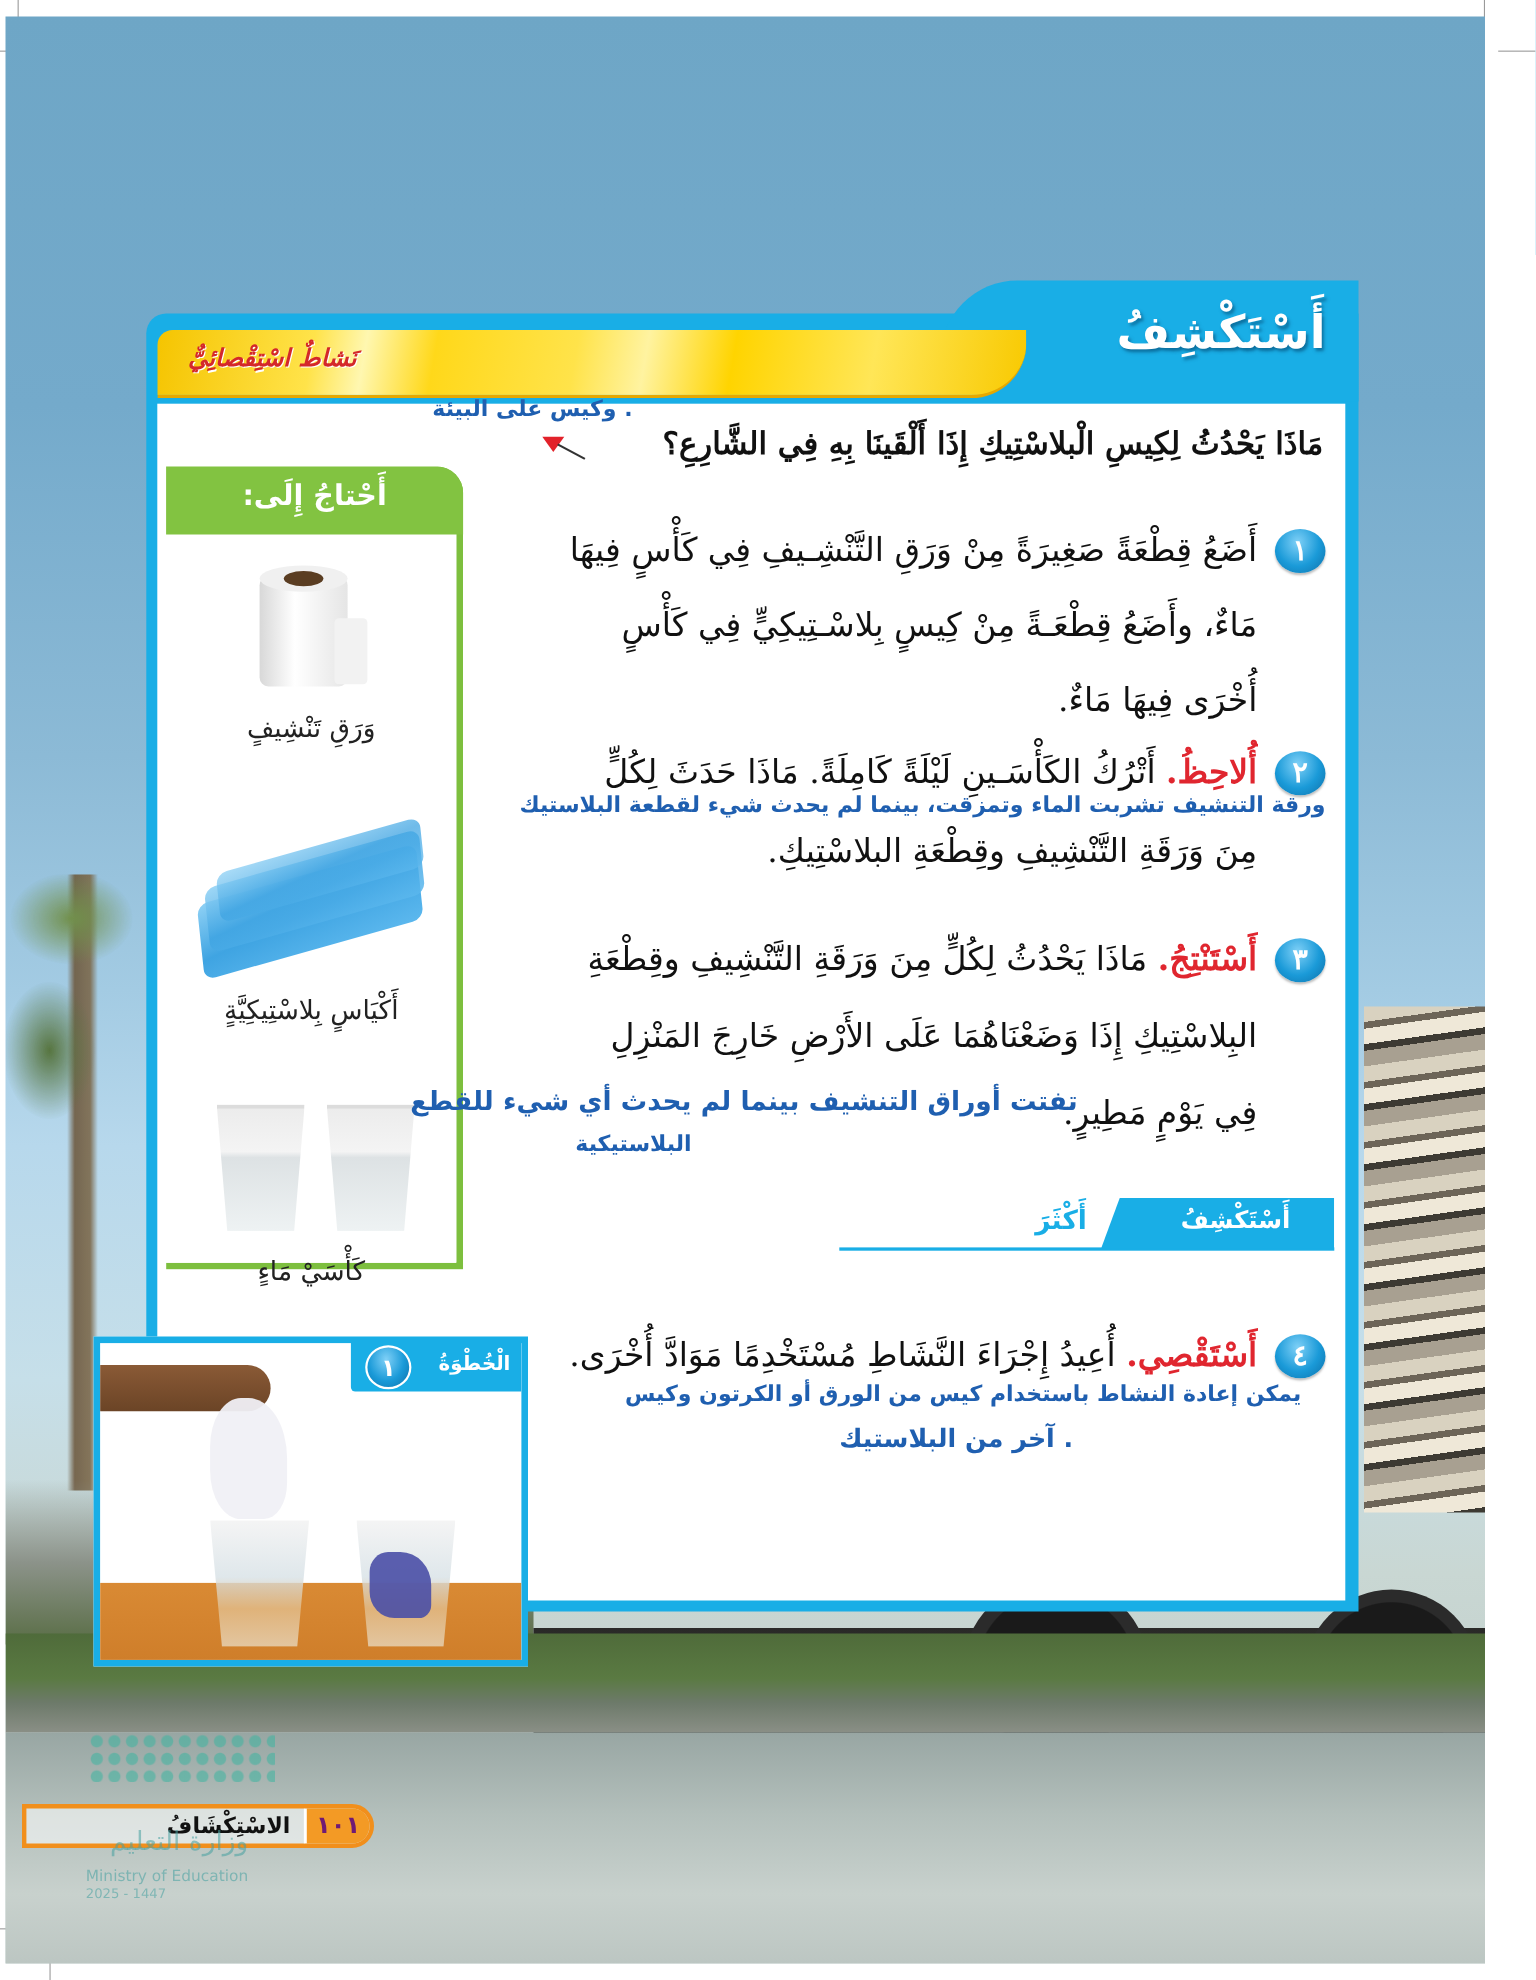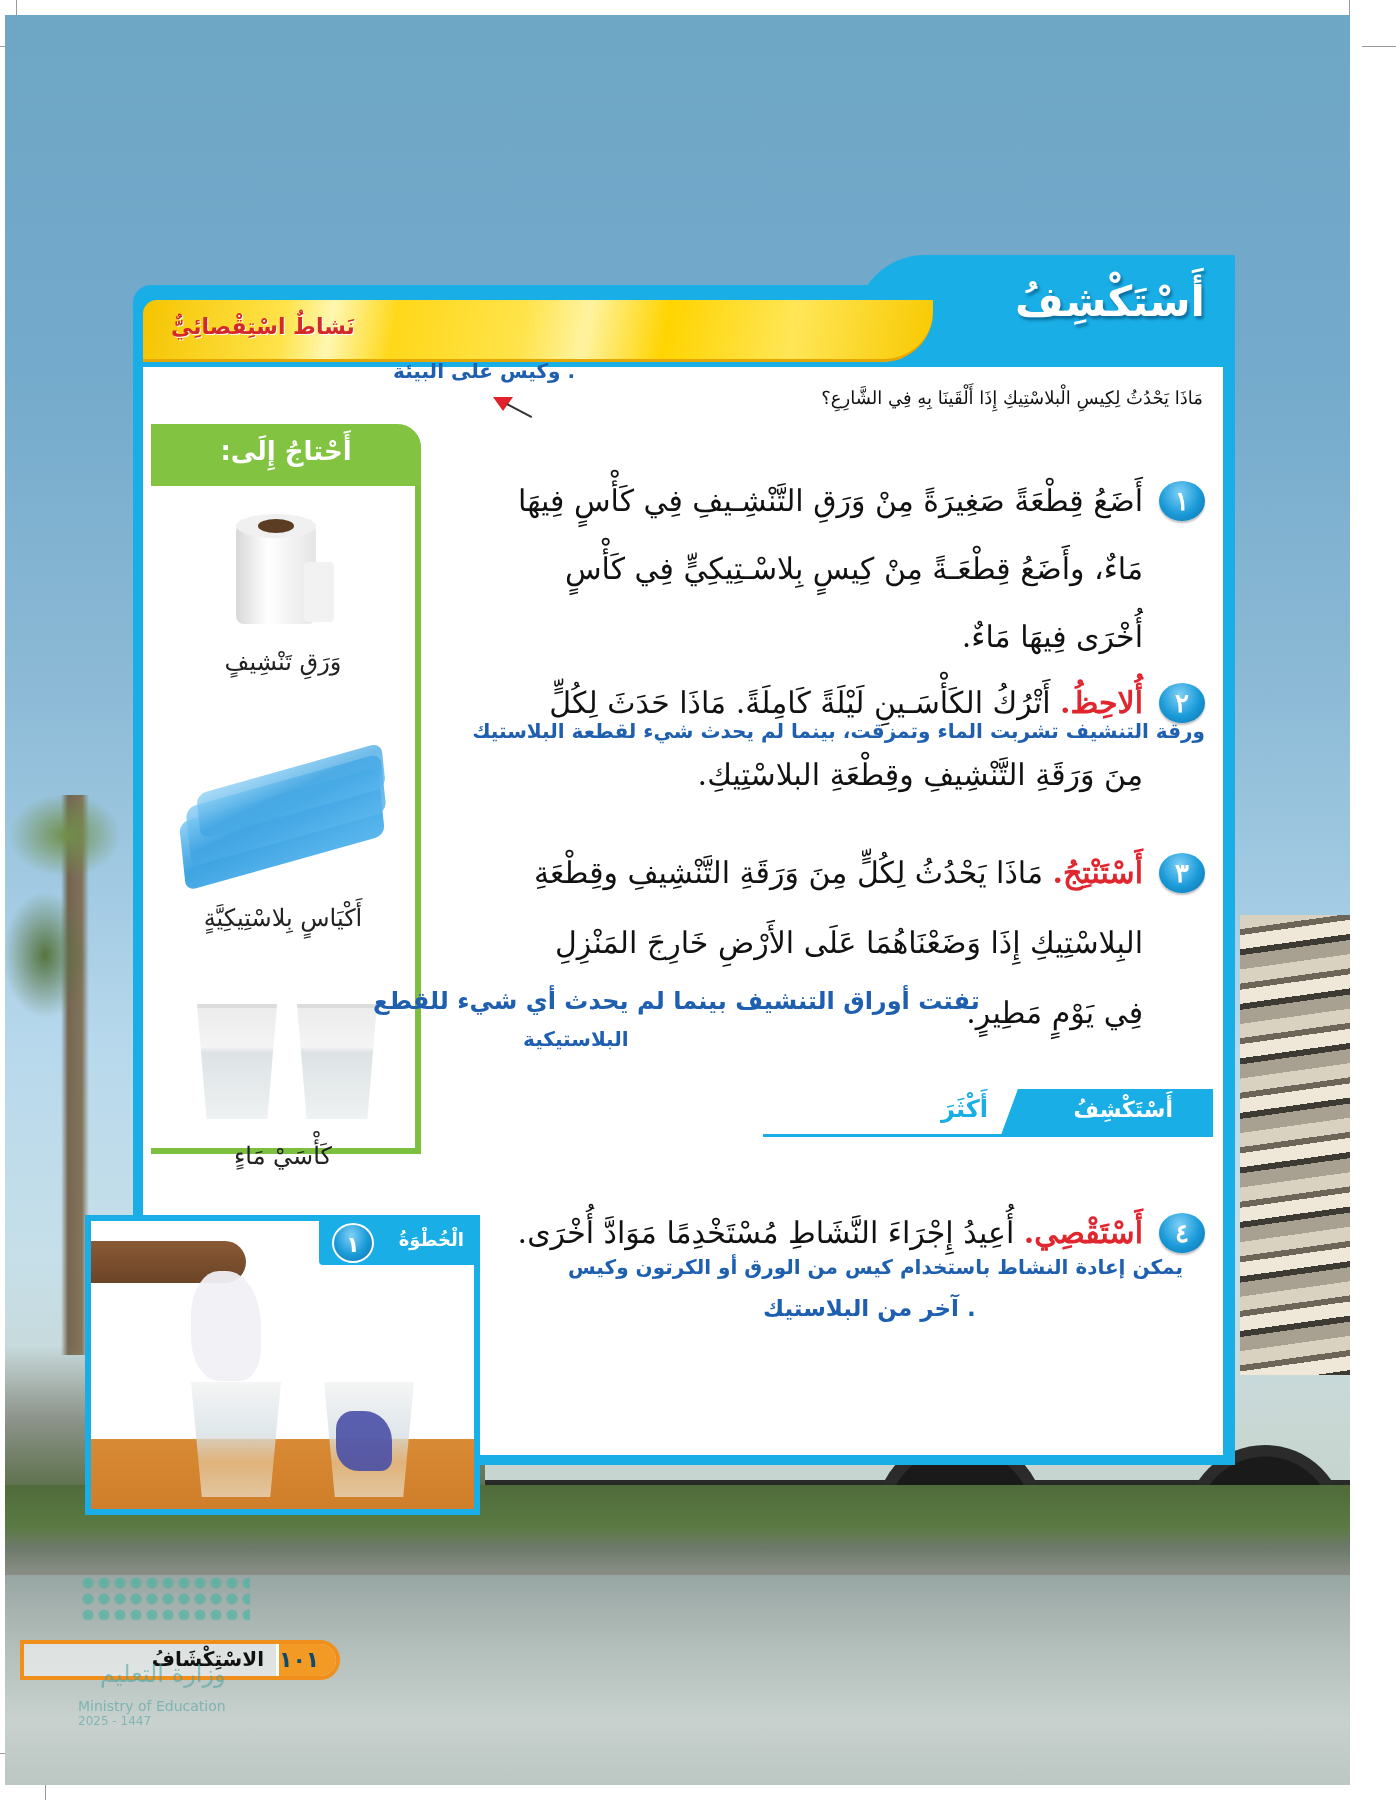--- a/index.html
+++ b/index.html
@@ -73,21 +73,21 @@
     direction: rtl;
   }
   .ribbon {
     position: absolute; left: 10px; top: 45px; width: 790px; height: 62px;
     background: linear-gradient(100deg, #f5c400 0%, #ffe34a 18%, #fff7b0 24%, #ffd81a 32%, #ffe34a 48%, #fff3a0 56%, #ffd400 66%, #ffe657 82%, #f8c900 100%);
     border-radius: 14px 0 50px 0;
     border-bottom: 3px solid #e6a800;
   }
   .ribbon-label {
     position: absolute; left: 28px; top: 14px;
-    color: #d4282a; font-size: 22px; font-weight: bold; 
+    color: #d4282a; font-size: 22px; font-weight: bold; font-style: italic;
     direction: rtl;
     text-shadow: 1px 1px 0 #ffffff;
   }
   .card-body {
     position: absolute; left: 10px; top: 112px; width: 1080px; height: 1088px;
     background: #ffffff;
   }
 
   
   .materials {
@@ -146,21 +146,21 @@
     border-top: 4px solid #dcdcdc;
   }
 
   
   .annot {
     position: absolute; color: #1f5fb0; font-weight: bold; direction: rtl;
     font-family: "DejaVu Sans", sans-serif;
   }
   .q-main {
     position: absolute; right: 20px; top: 20px;
-    font-family: "DejaVu Serif", serif; font-size: 18px; font-weight: normal; color: #111;
+    font-family: "DejaVu Serif", serif; font-size: 28px; font-weight: bold; color: #111;
     direction: rtl;
   }
   .pointer {
     position: absolute; width: 0; height: 0;
     border-left: 10px solid transparent; border-right: 10px solid transparent;
     border-top: 14px solid #e2222a;
   }
   .pointer-line {
     position: absolute; height: 2px; background: #333; transform-origin: left center;
   }
@@ -221,22 +221,22 @@
   }
 
   
   .footer-bar {
     position: absolute; left: 20px; top: 1640px; width: 320px; height: 40px;
     border: 4px solid #f18f1c; border-radius: 0 22px 22px 0;
     background: rgba(255,255,255,0.55);
   }
   .footer-page {
     position: absolute; right: 0; top: 0; width: 60px; height: 32px;
-    background: #f39a25; color: #0c4a6e; font-weight: bold; font-size: 22px;
-    line-height: 32px; border-radius: 0 18px 18px 0;
+    background: #f39a25; color: #701a75; font-weight: bold; font-size: 22px;
+    text-align: center; line-height: 32px; border-radius: 0 18px 18px 0;
     border-left: 3px solid #ffffff;
   }
   .footer-title {
     position: absolute; right: 72px; top: 3px; color: #111; font-weight: bold; font-size: 20px;
     direction: rtl;
   }
   .ministry {
     position: absolute; left: 78px; top: 1660px; color: rgba(70,160,160,0.55);
     font-family: "DejaVu Sans", sans-serif;
   }

